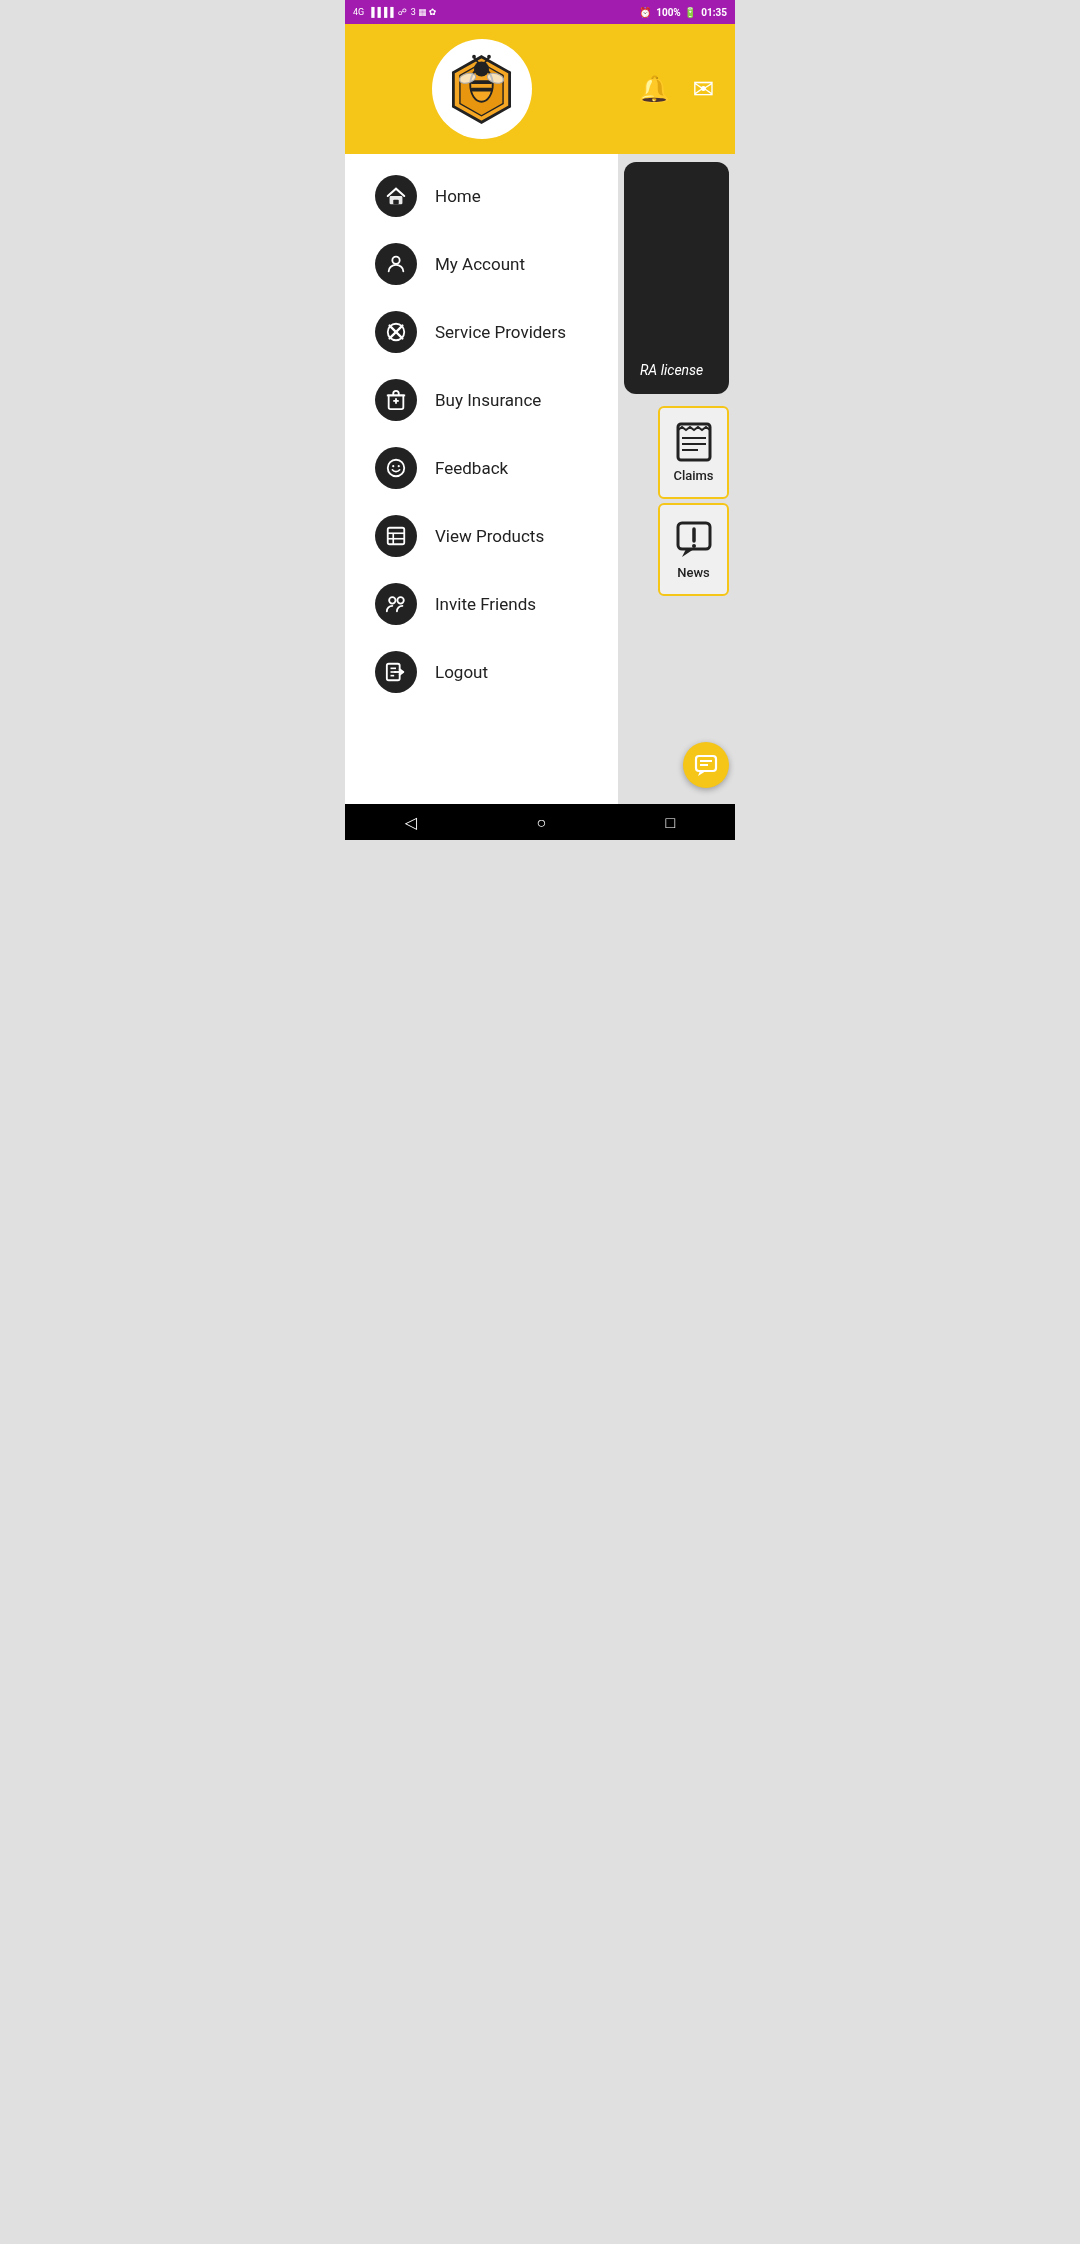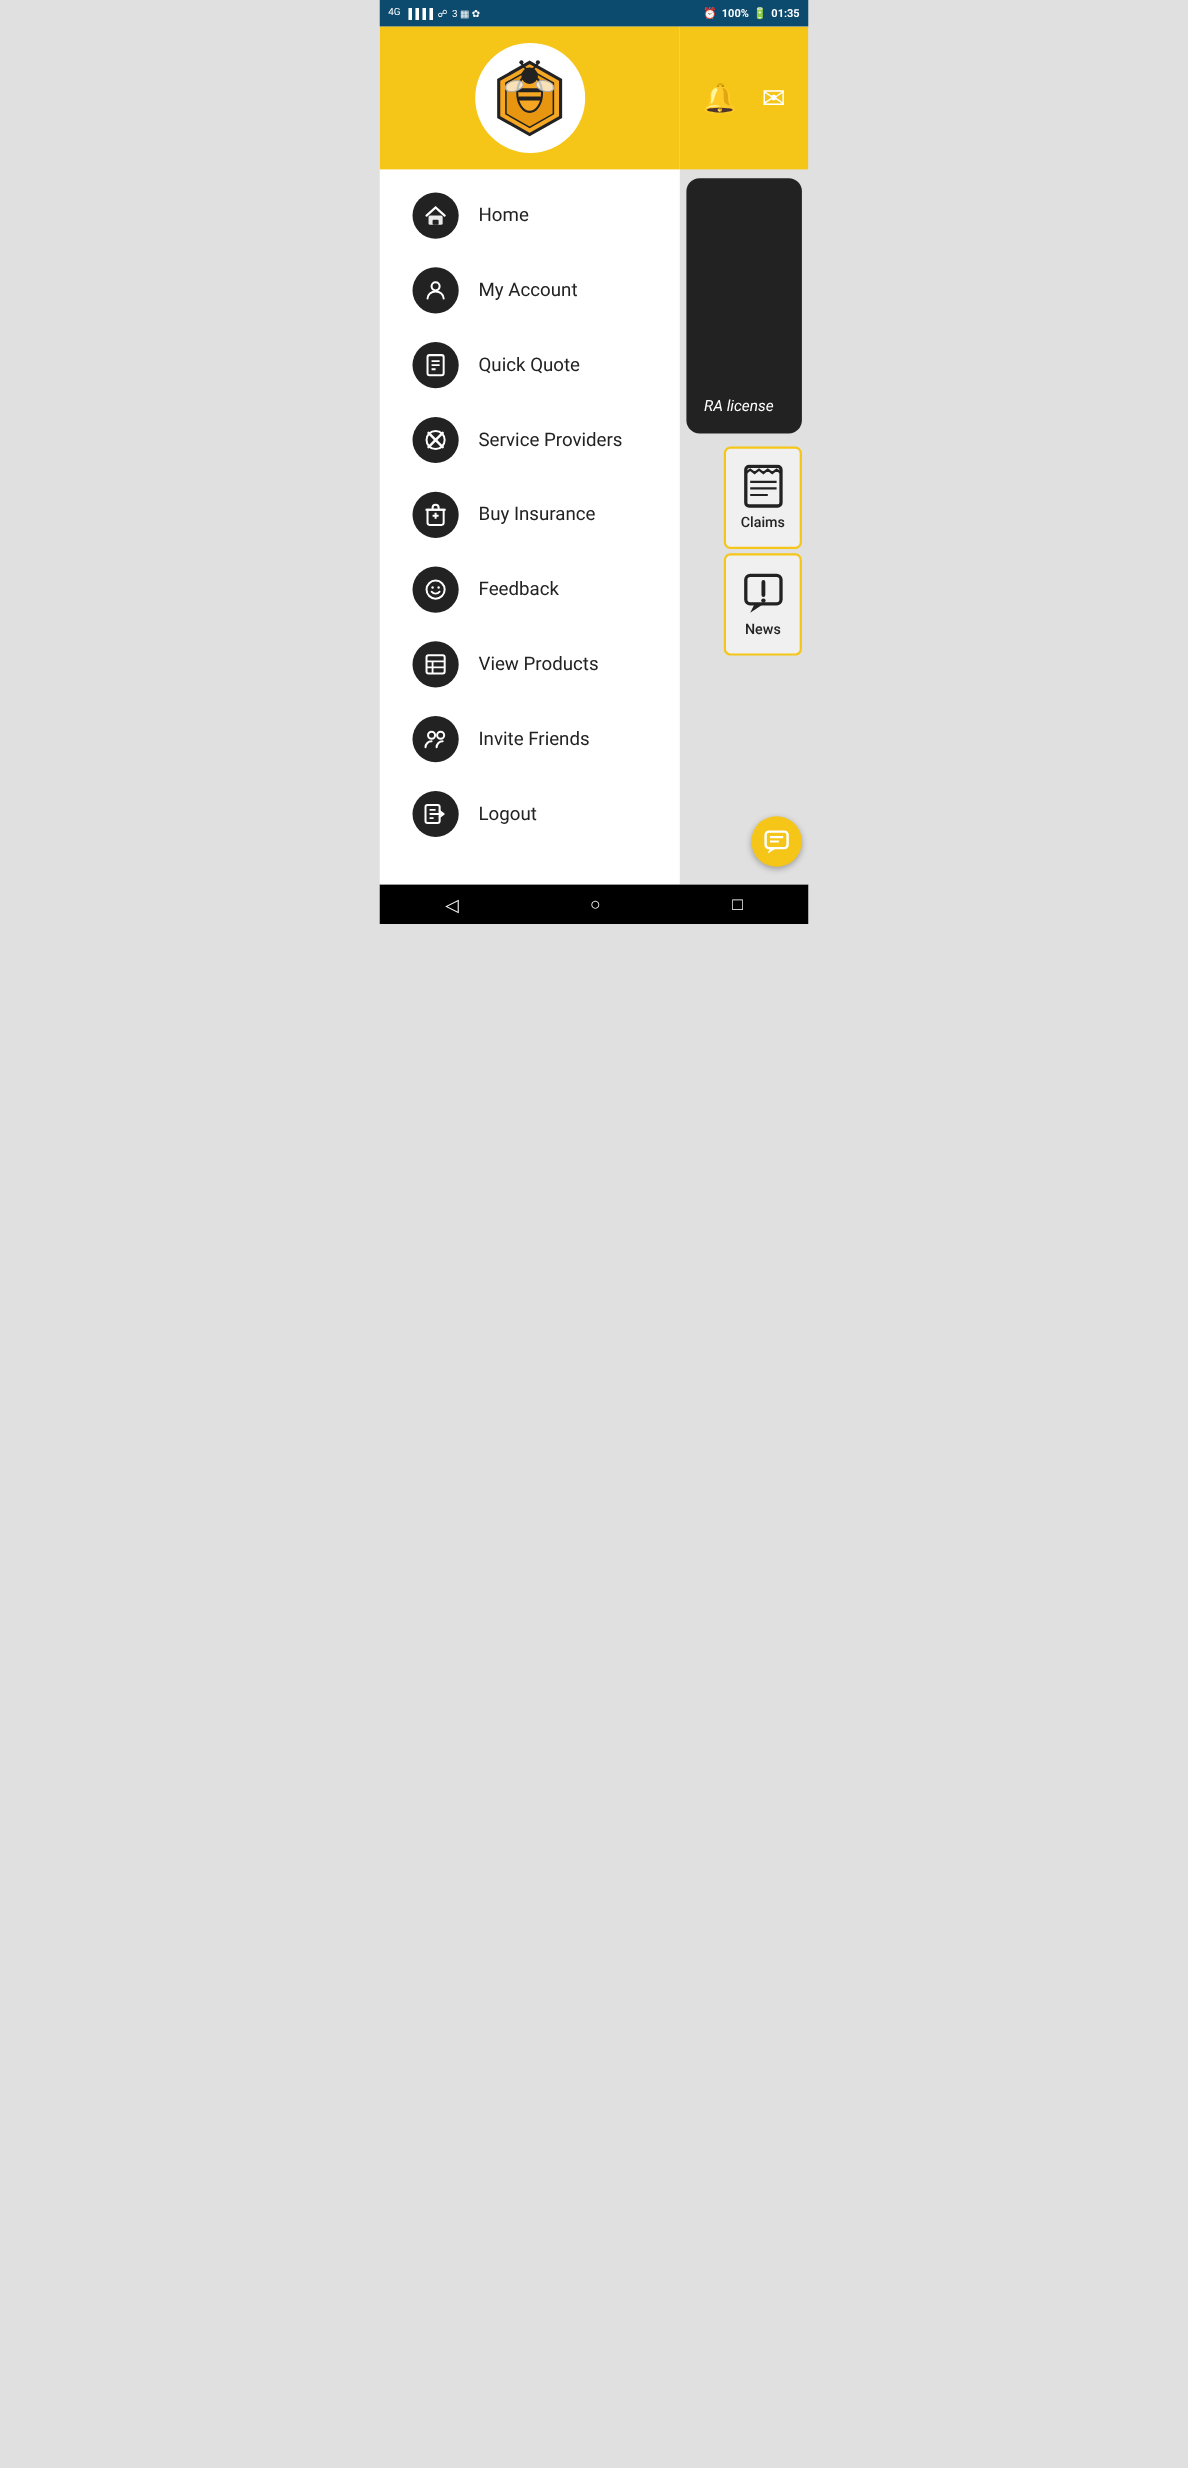--- a/index.html
+++ b/index.html
@@ -12,21 +12,21 @@
       background: #e0e0e0;
       position: relative;
       overflow: hidden;
       margin: 0 auto;
     }
 
     
     .status-bar {
       width: 100%;
       height: 16px;
-      background: #0c4a6e;
+      background: #a21caf;
       display: flex;
       align-items: center;
       justify-content: space-between;
       padding: 12px 8px;
       position: relative;
       z-index: 100;
     }
     .status-left {
       display: flex;
       align-items: center;
@@ -280,31 +280,20 @@
             <svg width="22" height="22" viewBox="0 0 24 24" fill="none">
               <circle cx="12" cy="8" r="4" stroke="#fff" stroke-width="2"></circle>
               <path d="M4 20c0-4 3.6-7 8-7s8 3 8 7" stroke="#fff" stroke-width="2" stroke-linecap="round"></path>
             </svg>
           </div>
           <span class="menu-label">My Account</span>
         </div>
         <div class="sidebar-menu-item">
           <div class="menu-icon-circle">
             <svg width="22" height="22" viewBox="0 0 24 24" fill="none">
-              <rect x="4" y="2" width="16" height="20" rx="2" stroke="#fff" stroke-width="2"></rect>
-              <line x1="8" y1="8" x2="16" y2="8" stroke="#fff" stroke-width="1.8"></line>
-              <line x1="8" y1="12" x2="16" y2="12" stroke="#fff" stroke-width="1.8"></line>
-              <line x1="8" y1="16" x2="12" y2="16" stroke="#fff" stroke-width="1.8"></line>
-            </svg>
-          </div>
-          <span class="menu-label">Quick Quote</span>
-        </div>
-        <div class="sidebar-menu-item">
-          <div class="menu-icon-circle">
-            <svg width="22" height="22" viewBox="0 0 24 24" fill="none">
               <circle cx="12" cy="12" r="9" stroke="#fff" stroke-width="2"></circle>
               <line x1="5" y1="5" x2="19" y2="19" stroke="#fff" stroke-width="2.5" stroke-linecap="round"></line>
               <line x1="5" y1="19" x2="19" y2="5" stroke="#fff" stroke-width="2.5" stroke-linecap="round"></line>
             </svg>
           </div>
           <span class="menu-label">Service Providers</span>
         </div>
         <div class="sidebar-menu-item">
           <div class="menu-icon-circle">
             <svg width="22" height="22" viewBox="0 0 24 24" fill="none">

